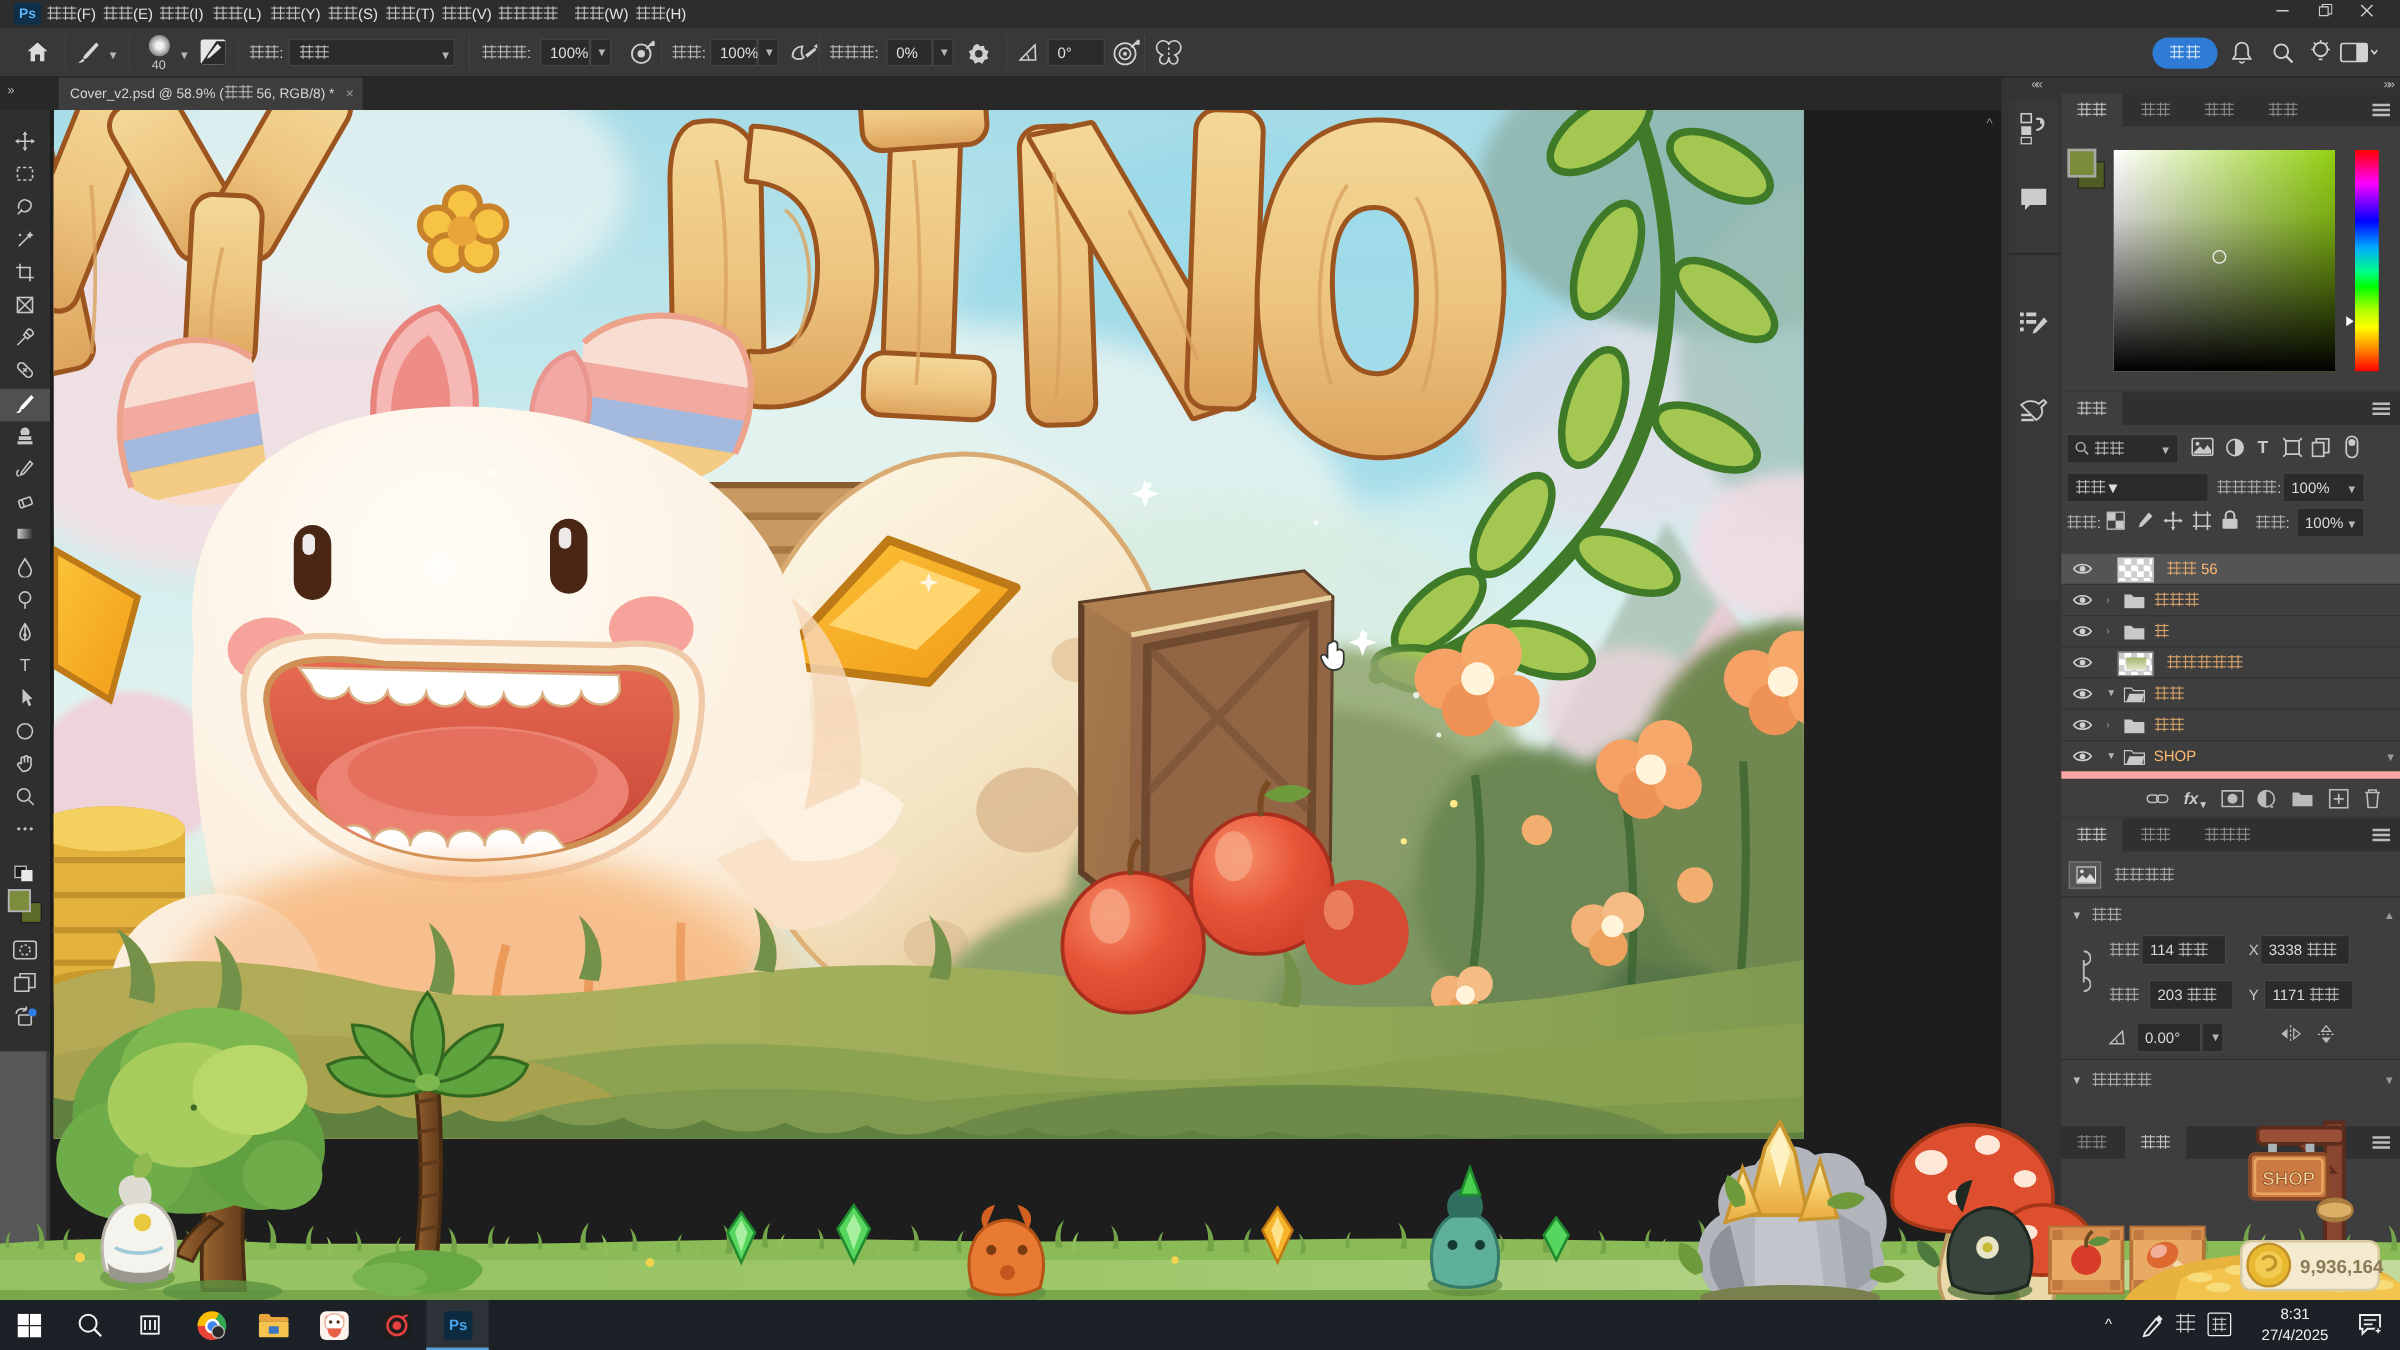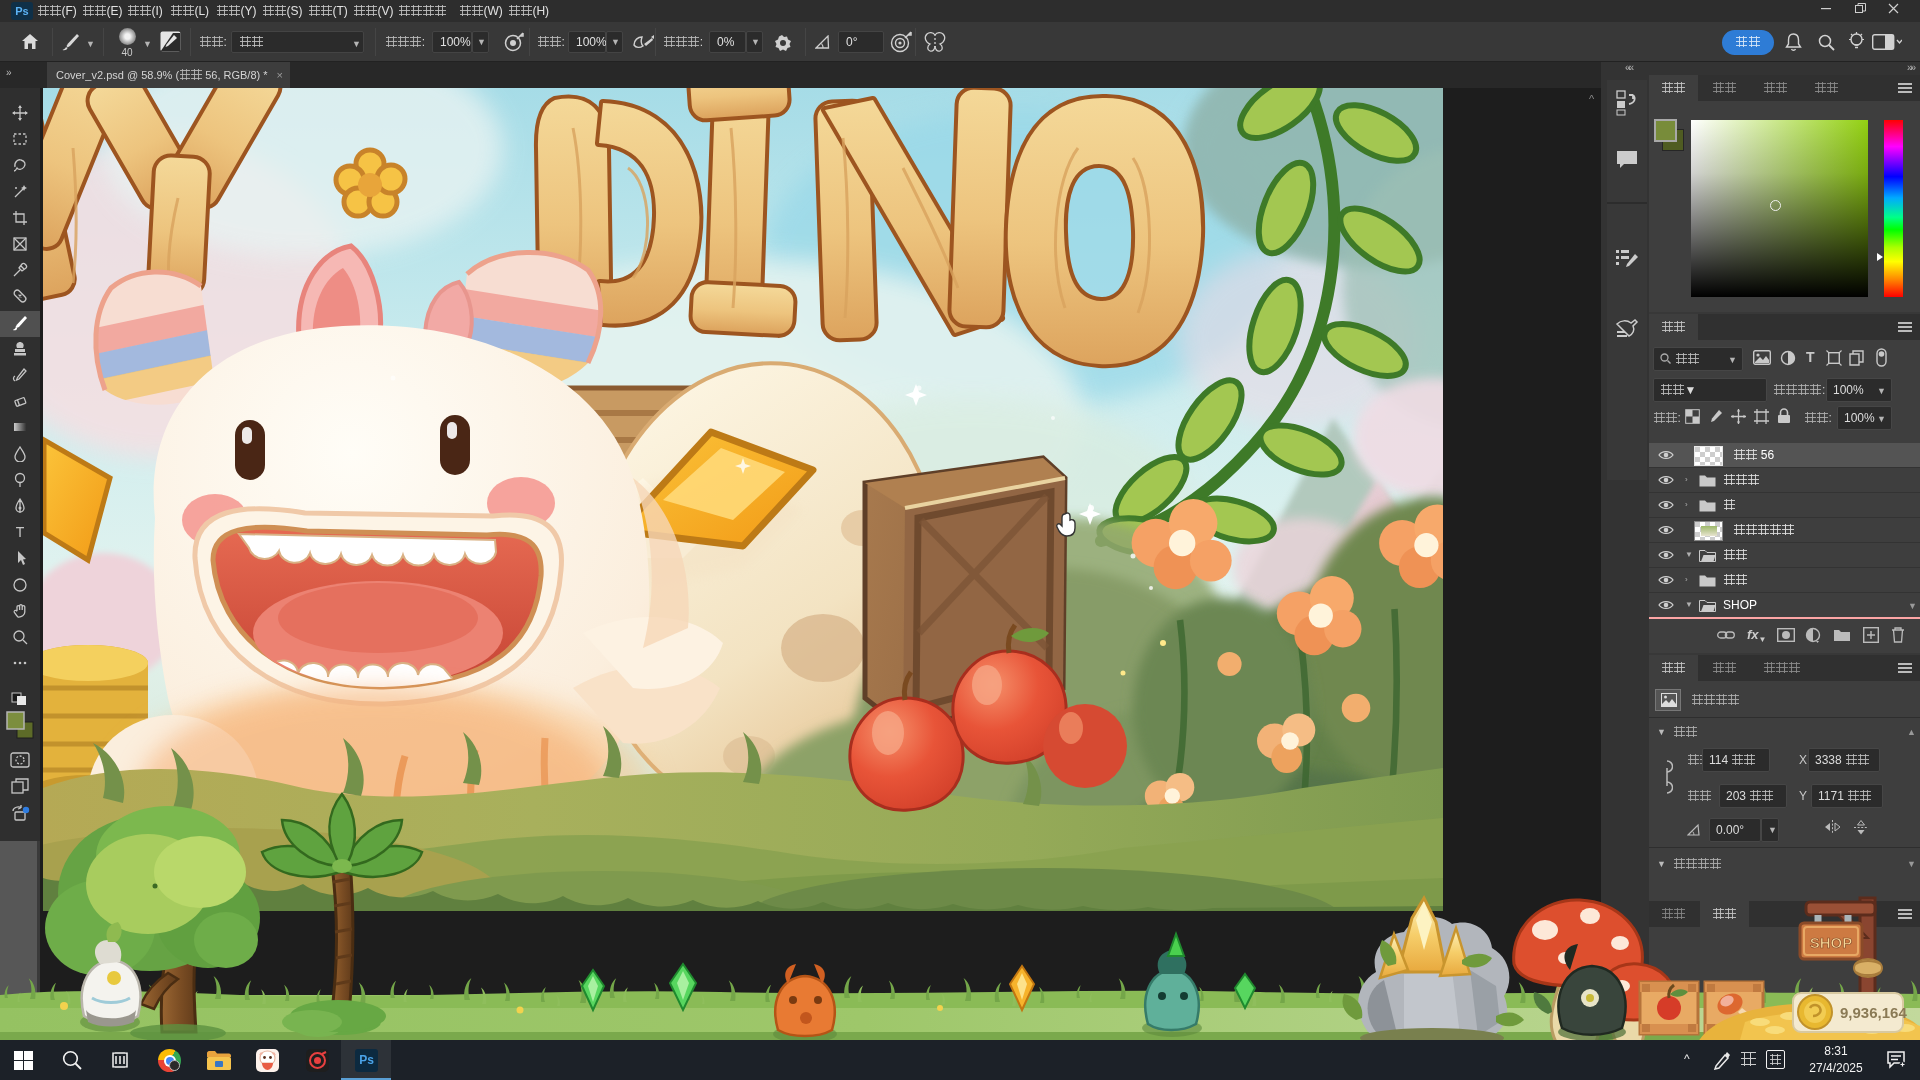--- a/index.html
+++ b/index.html
@@ -45,21 +45,21 @@
 #iconstrip{position:absolute;left:6px;top:18px;width:40px;height:400px;background:#383838;}
 #panels{position:absolute;left:48px;top:13px;width:271px;height:965px;background:#383838;}
 
 .ptab{position:absolute;top:0;height:26px;line-height:26px;text-align:center;color:#a0a0a0;font-size:12px;}
 .ptab.on{background:#3e3e3e;color:#e4e4e4;}
 .pfield{position:absolute;height:24px;line-height:22px;background:#2b2b2b;border:1px solid #464646;border-radius:2px;color:#dcdcdc;font-size:12px;padding-left:6px;}
 .pfield .fcaret{position:absolute;right:5px;top:1px;font-size:9px;color:#b5b5b5;}
 .plabel{position:absolute;color:#c8c8c8;font-size:12px;}
 .lrow{position:absolute;left:0;width:271px;height:25px;border-bottom:1px solid #333;}
 .lrow .eye{position:absolute;left:9px;top:6px;}
-.lrow .name{position:absolute;left:74px;top:5px;color:#ffffff;font-size:12px;}
+.lrow .name{position:absolute;left:74px;top:5px;color:#fdba74;font-size:12px;}
 .lrow .tri{position:absolute;left:36px;top:7px;color:#b0b0b0;font-size:8px;}
 .checker{background:conic-gradient(#fff 0 25%,#cdcdcd 0 50%,#fff 0 75%,#cdcdcd 0) 0 0/10px 10px;}
 
 #gamestrip{left:0;top:770px;width:1920px;height:270px;z-index:30;}
 
 #taskbar{left:0;top:1040px;width:1920px;height:40px;background:#1c2128;z-index:40;color:#eee;}
 </style>
 </head>
 <body>
 <div id="stage">
@@ -797,21 +797,21 @@
               </svg>
               <span class="tri">▼</span>
               <svg style="position:absolute;left:50px;top:6px" width="17" height="13" viewBox="0 0 17 13">
                 <path d="M0.5 12.5 V1.5 H6 L8 3.5 H16.5 V12.5 Z" fill="none" stroke="#c9c9c9"></path>
                 <path d="M2 12.5 L4.5 6 H16.5 L14.5 12.5 Z" fill="#c9c9c9"></path>
               </svg>
               <span class="name zh">SHOP</span>
             </div>
             <span style="position:absolute;right:3px;top:287px;color:#999;font-size:9px">▼</span>
           </div>
-        <div class="abs" style="left:0;top:303px;width:271px;height:36px;border-top:2px solid #fca5a5">
+        <div class="abs" style="left:0;top:303px;width:271px;height:36px;border-top:6px solid #fca5a5">
           <svg class="abs" style="left:68px;top:11px" width="18" height="10" viewBox="0 0 18 10">
               <rect x="0.7" y="2" width="9" height="6" rx="3" fill="none" stroke="#bbb" stroke-width="1.3"></rect>
               <rect x="8.3" y="2" width="9" height="6" rx="3" fill="none" stroke="#bbb" stroke-width="1.3"></rect>
             </svg>
           <div class="abs" style="left:98px;top:8px;color:#ccc;font-size:13px;font-style:italic;font-weight:bold">fx<span style="font-size:8px;font-style:normal;vertical-align:-3px">▼</span></div>
           <svg class="abs" style="left:128px;top:9px" width="18" height="14" viewBox="0 0 18 14">
               <rect x="0.7" y="0.7" width="16.6" height="12.6" fill="none" stroke="#bbb" stroke-width="1.4"></rect>
               <circle cx="9" cy="7" r="4" fill="#bbb"></circle>
             </svg>
           <svg class="abs" style="left:156px;top:8px" width="16" height="16" viewBox="0 0 16 16">
@@ -845,21 +845,21 @@
             </svg></div>
         <div class="plabel zh" style="left:42px;top:38px"><i class="g"></i><i class="g"></i><i class="g"></i><i class="g"></i></div>
         <div class="abs" style="left:0;top:62px;width:271px;height:1px;background:#2e2e2e"></div>
         <span class="abs" style="left:8px;top:72px;color:#bbb;font-size:9px">▼</span>
         <div class="plabel zh" style="left:24px;top:70px;font-weight:bold"><i class="g"></i><i class="g"></i></div>
         <svg class="abs" style="left:12px;top:105px" width="12" height="34" viewBox="0 0 12 34">
             <path d="M6 1 A4 4 0 0 1 6 12 M6 22 A4 4 0 0 1 6 33" fill="none" stroke="#bbb" stroke-width="1.5"></path>
             <path d="M6 8 L6 26" stroke="#bbb" stroke-width="1.5"></path>
           </svg>
         <div class="plabel zh" style="left:38px;top:98px"><i class="g"></i><i class="g"></i></div>
-        <div class="pfield zh" style="left:53px;top:93px;width:68px">114&nbsp;<i class="g"></i><i class="g"></i></div>
+        <div class="pfield zh" style="left:64px;top:93px;width:68px">114&nbsp;<i class="g"></i><i class="g"></i></div>
         <div class="plabel" style="left:150px;top:98px">X</div>
         <div class="pfield zh" style="left:159px;top:93px;width:72px">3338&nbsp;<i class="g"></i><i class="g"></i></div>
         <div class="plabel zh" style="left:38px;top:134px"><i class="g"></i><i class="g"></i></div>
         <div class="pfield zh" style="left:70px;top:129px;width:68px">203&nbsp;<i class="g"></i><i class="g"></i></div>
         <div class="plabel" style="left:150px;top:134px">Y</div>
         <div class="pfield zh" style="left:162px;top:129px;width:72px">1171&nbsp;<i class="g"></i><i class="g"></i></div>
         <svg class="abs" style="left:38px;top:168px" width="16" height="13" viewBox="0 0 16 13">
             <path d="M1 12 L11 2 L12 12 Z" fill="none" stroke="#bbb" stroke-width="1.2"></path>
             <path d="M7 12 A6 6 0 0 0 5.8 8.6" fill="none" stroke="#bbb"></path>
           </svg>

